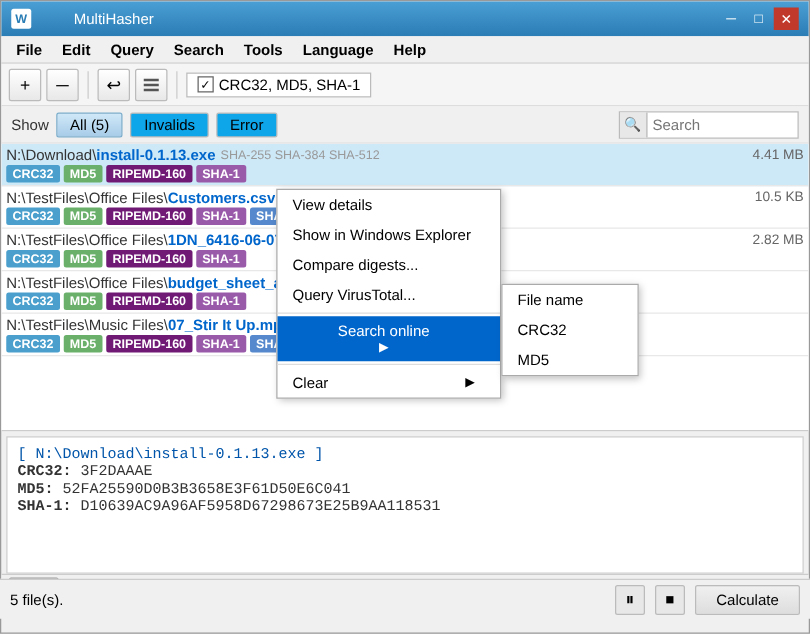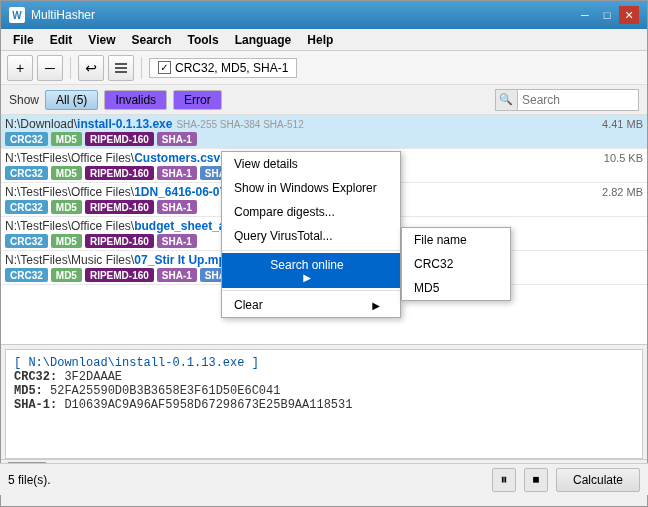--- a/index.html
+++ b/index.html
@@ -28,21 +28,21 @@
       gap: 6px;
     }
     .title-bar-icon {
       width: 16px;
       height: 16px;
       background: #fff;
       border-radius: 2px;
       display: flex; align-items: center; justify-content: center;
       font-size: 10px; font-weight: bold; color: #2a7db5;
     }
-    .title-bar-title { font-size: 12px; font-weight: normal; }
+    .title-bar-title { font-size: 12px; font-weight: normal; margin-left: 28px; }
     .title-bar-controls { display: flex; gap: 2px; }
     .title-btn {
       width: 20px; height: 18px;
       background: transparent;
       border: none;
       color: white;
       font-size: 11px;
       cursor: pointer;
       display: flex; align-items: center; justify-content: center;
     }
@@ -106,21 +106,21 @@
       display: flex;
       align-items: center;
       padding: 0 8px;
       gap: 6px;
       border-bottom: 1px solid #ddd;
     }
     .show-label { font-size: 12px; color: #333; }
     .filter-btn {
       padding: 2px 10px;
       border: 1px solid #bbb;
-      background: #8b5cf6;
+      background: #0ea5e9;
       cursor: pointer;
       font-size: 12px;
       border-radius: 2px;
     }
     .filter-btn.active {
       background: linear-gradient(to bottom, #d0e8f8, #a8cce8);
       border-color: #7aadcc;
     }
     .search-box-wrapper {
       margin-left: auto;
@@ -343,21 +343,21 @@
   <div class="title-bar-controls">
     <button class="title-btn">─</button>
     <button class="title-btn">□</button>
     <button class="title-btn close">✕</button>
   </div>
 </div>
 
 <div class="menu-bar">
   <span class="menu-item">File</span>
   <span class="menu-item">Edit</span>
-  <span class="menu-item">View</span>
+  <span class="menu-item">Query</span>
   <span class="menu-item">Search</span>
   <span class="menu-item">Tools</span>
   <span class="menu-item">Language</span>
   <span class="menu-item">Help</span>
 </div>
 
 <div class="toolbar">
   <button class="toolbar-btn">+</button>
   <button class="toolbar-btn">─</button>
   <div class="toolbar-sep"></div>

